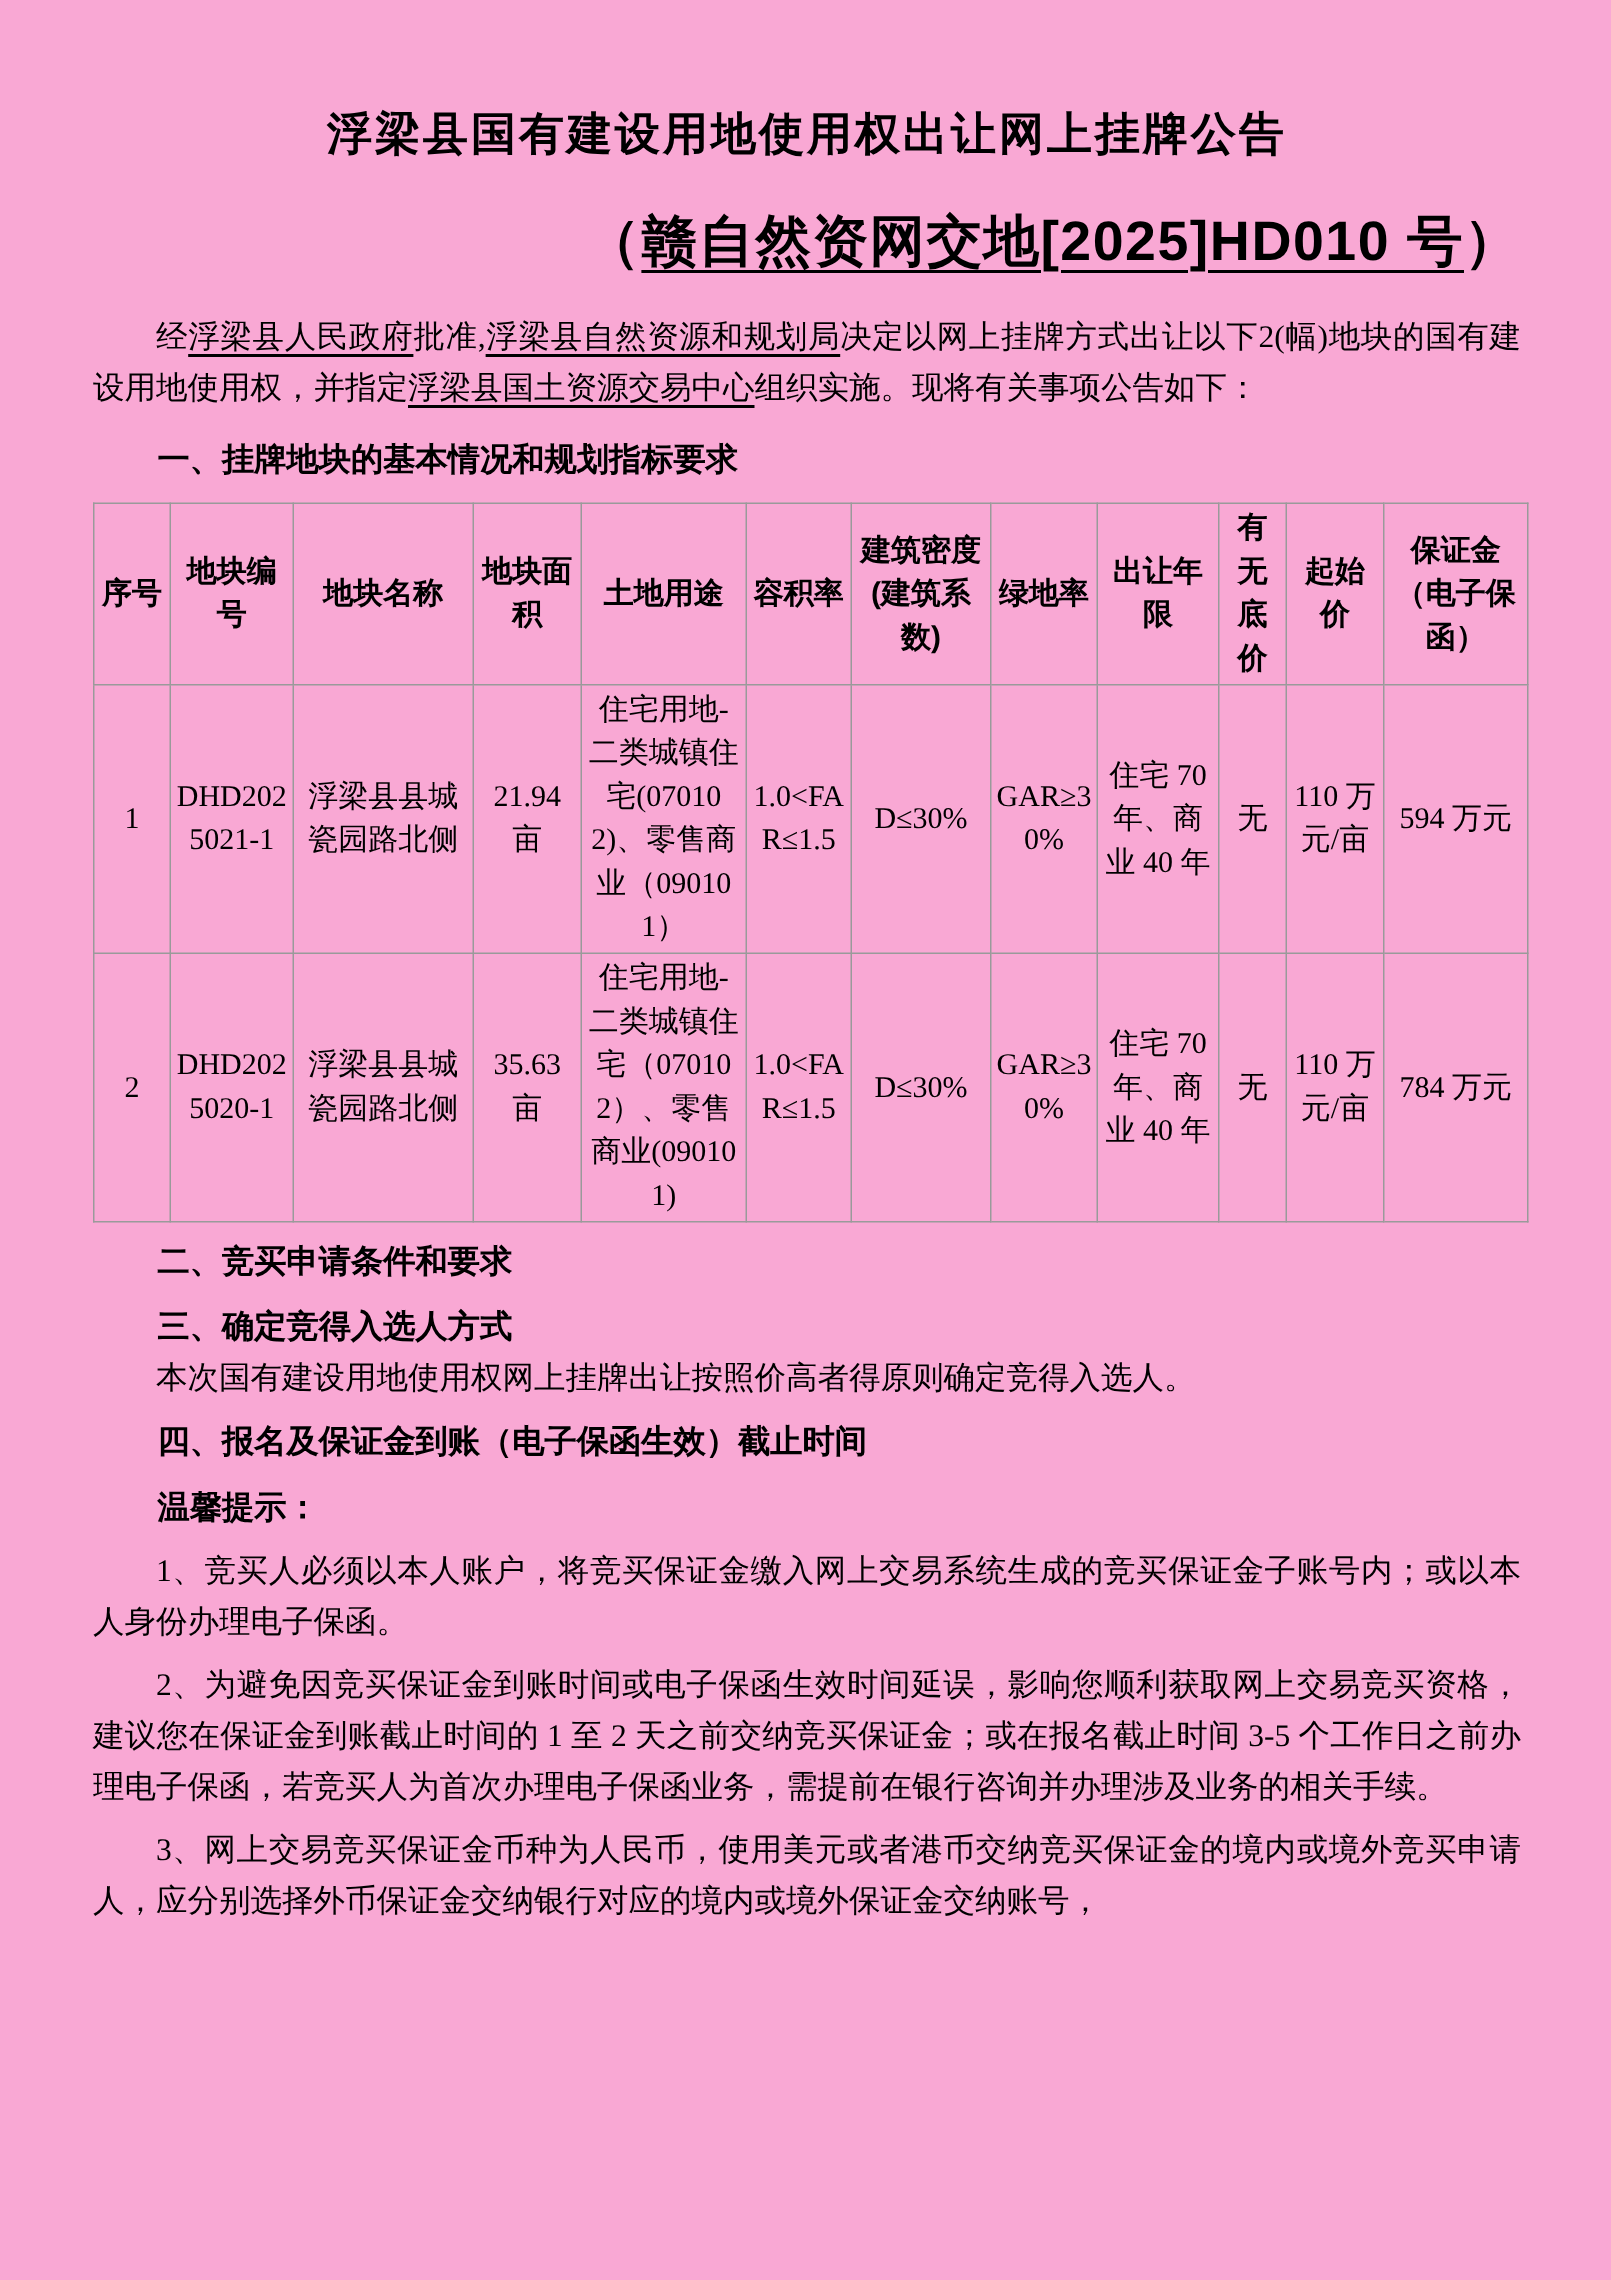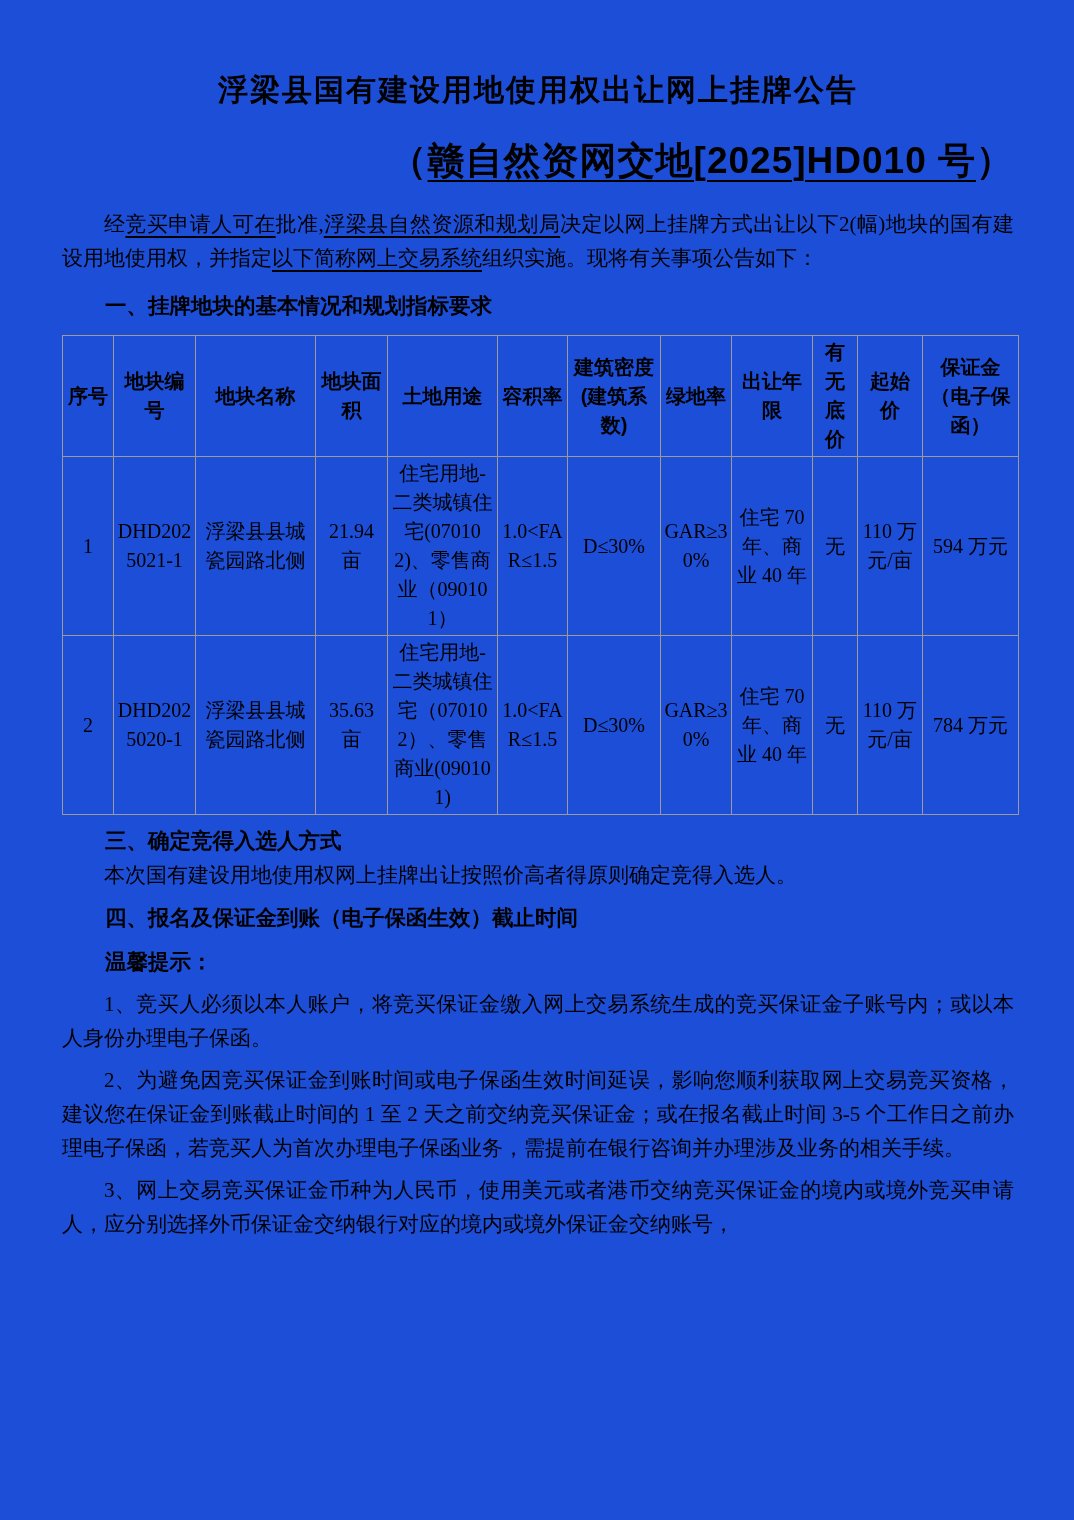--- a/index.html
+++ b/index.html
@@ -2,21 +2,21 @@
 <html lang="zh"><head>
 <meta charset="utf-8">
 <style>
   * { box-sizing: border-box; }
   html, body { margin: 0; padding: 0; background: #ffffff; }
   .page {
     position: relative;
     width: 1074px;
     height: 1520px;
     margin: 0 auto;
-    background: #1d4ed8;
+    background: #f9a8d4;
     color: #000000;
     padding: 70px 60px 0 62px;
     overflow: hidden;
     font-family: "Liberation Serif", "DejaVu Serif", serif;
   }
   .doc-title {
     margin: 0;
     font-family: "Liberation Sans", "DejaVu Sans", sans-serif;
     font-weight: bold;
     font-size: 30px;
@@ -91,21 +91,21 @@
 </style>
 </head>
 <body>
 
 <div class="page">
 
   <h1 class="doc-title">浮梁县国有建设用地使用权出让网上挂牌公告</h1>
 
   <div class="doc-subtitle"><span>（</span><u>赣自然资网交地[2025]HD010 号</u><span>）</span></div>
 
-  <p class="body-para intro"><span>经</span><u>竞买申请人可在</u><span>批准,</span><u>浮梁县自然资源和规划局</u><span>决定以网上挂牌方式出让以下2(幅)地块的国有建设用地使用权，并指定</span><u>以下简称网上交易系统</u><span>组织实施。现将有关事项公告如下：</span></p>
+  <p class="body-para intro"><span>经</span><u>浮梁县人民政府</u><span>批准,</span><u>浮梁县自然资源和规划局</u><span>决定以网上挂牌方式出让以下2(幅)地块的国有建设用地使用权，并指定</span><u>浮梁县国土资源交易中心</u><span>组织实施。现将有关事项公告如下：</span></p>
 
   <h3 class="sec-heading sec1">一、挂牌地块的基本情况和规划指标要求</h3>
 
   <table class="land-table">
     <colgroup>
         <col style="width: 51px;">
         <col style="width: 82px;">
         <col style="width: 120px;">
         <col style="width: 72px;">
         <col style="width: 110px;">
@@ -162,20 +162,21 @@
           <td>GAR≥30%</td>
           <td>住宅 70 年、商业 40 年</td>
           <td>无</td>
           <td>110 万元/亩</td>
           <td>784 万元</td>
         </tr>
       </tbody>
   </table>
 
 
+  <h3 class="sec-heading">二、竞买申请条件和要求</h3>
 
   <h3 class="sec-heading">三、确定竞得入选人方式</h3>
   <p class="body-para sec-body">本次国有建设用地使用权网上挂牌出让按照价高者得原则确定竞得入选人。</p>
 
   <h3 class="sec-heading">四、报名及保证金到账（电子保函生效）截止时间</h3>
 
   <h3 class="sec-heading tips-heading">温馨提示：</h3>
   <p class="body-para tip">1、竞买人必须以本人账户，将竞买保证金缴入网上交易系统生成的竞买保证金子账号内；或以本人身份办理电子保函。</p>
   <p class="body-para tip">2、为避免因竞买保证金到账时间或电子保函生效时间延误，影响您顺利获取网上交易竞买资格，建议您在保证金到账截止时间的 1 至 2 天之前交纳竞买保证金；或在报名截止时间 3-5 个工作日之前办理电子保函，若竞买人为首次办理电子保函业务，需提前在银行咨询并办理涉及业务的相关手续。</p>
   <p class="body-para tip">3、网上交易竞买保证金币种为人民币，使用美元或者港币交纳竞买保证金的境内或境外竞买申请人，应分别选择外币保证金交纳银行对应的境内或境外保证金交纳账号，</p>

